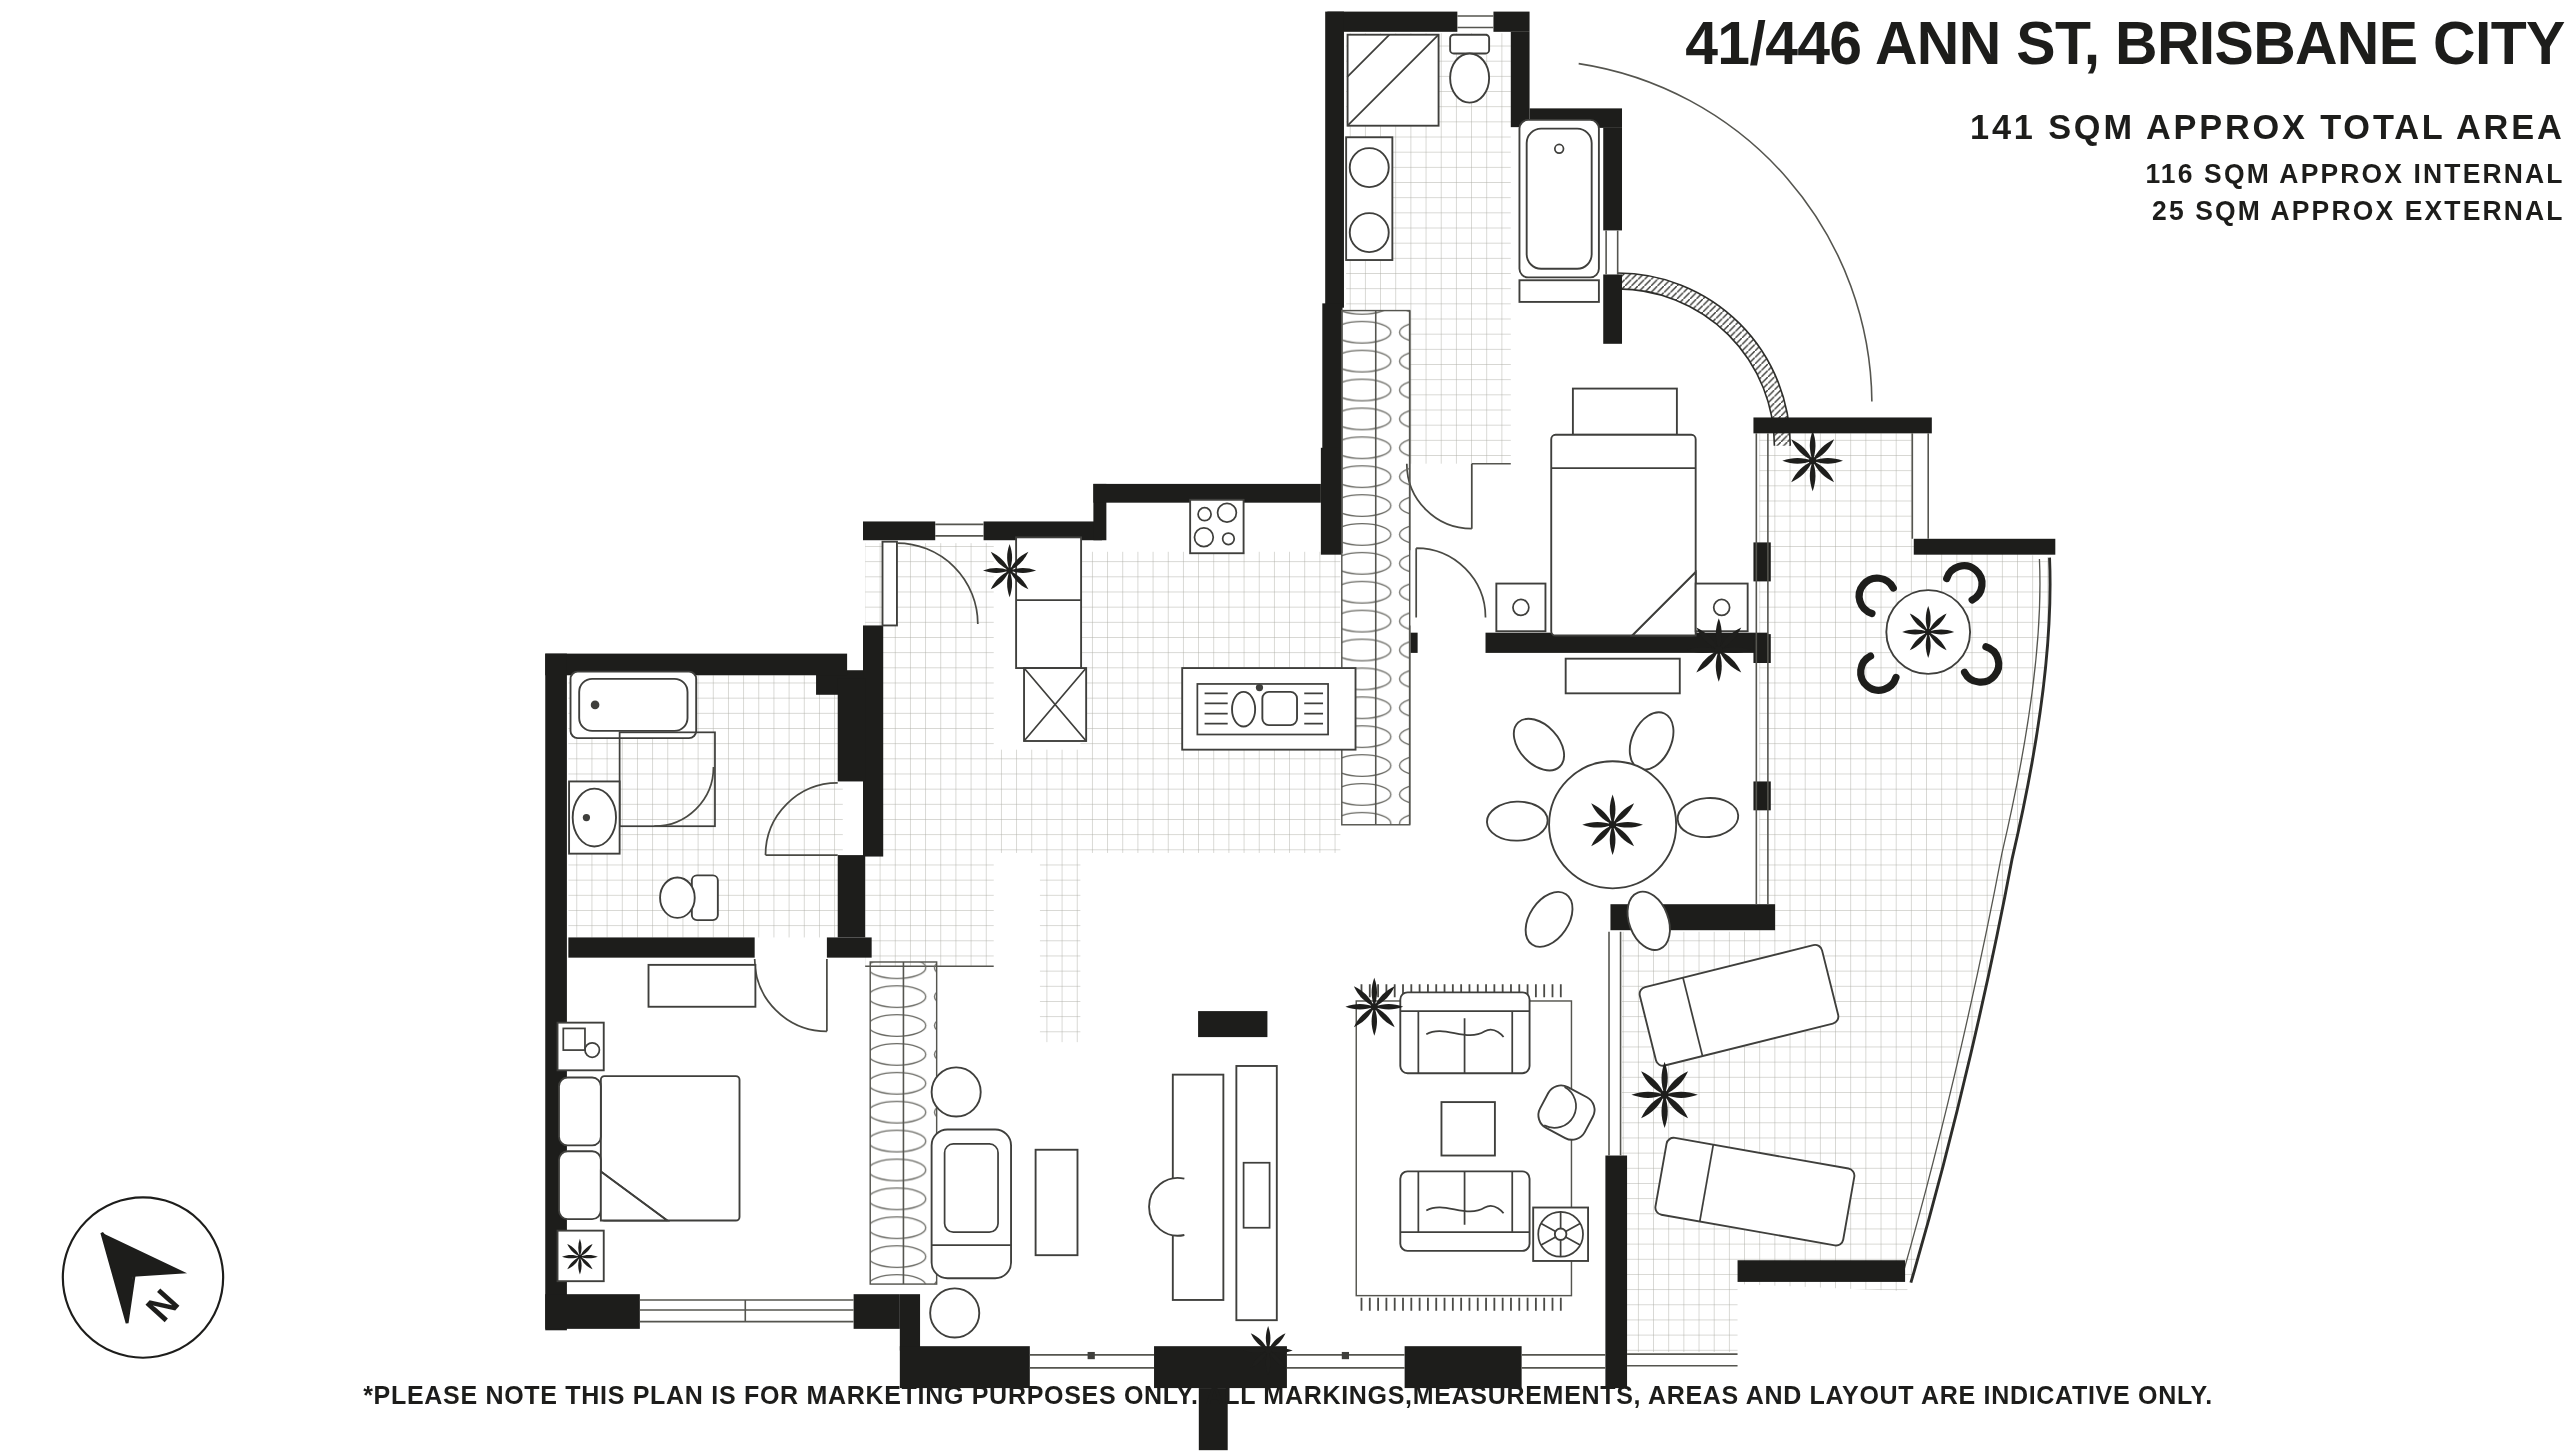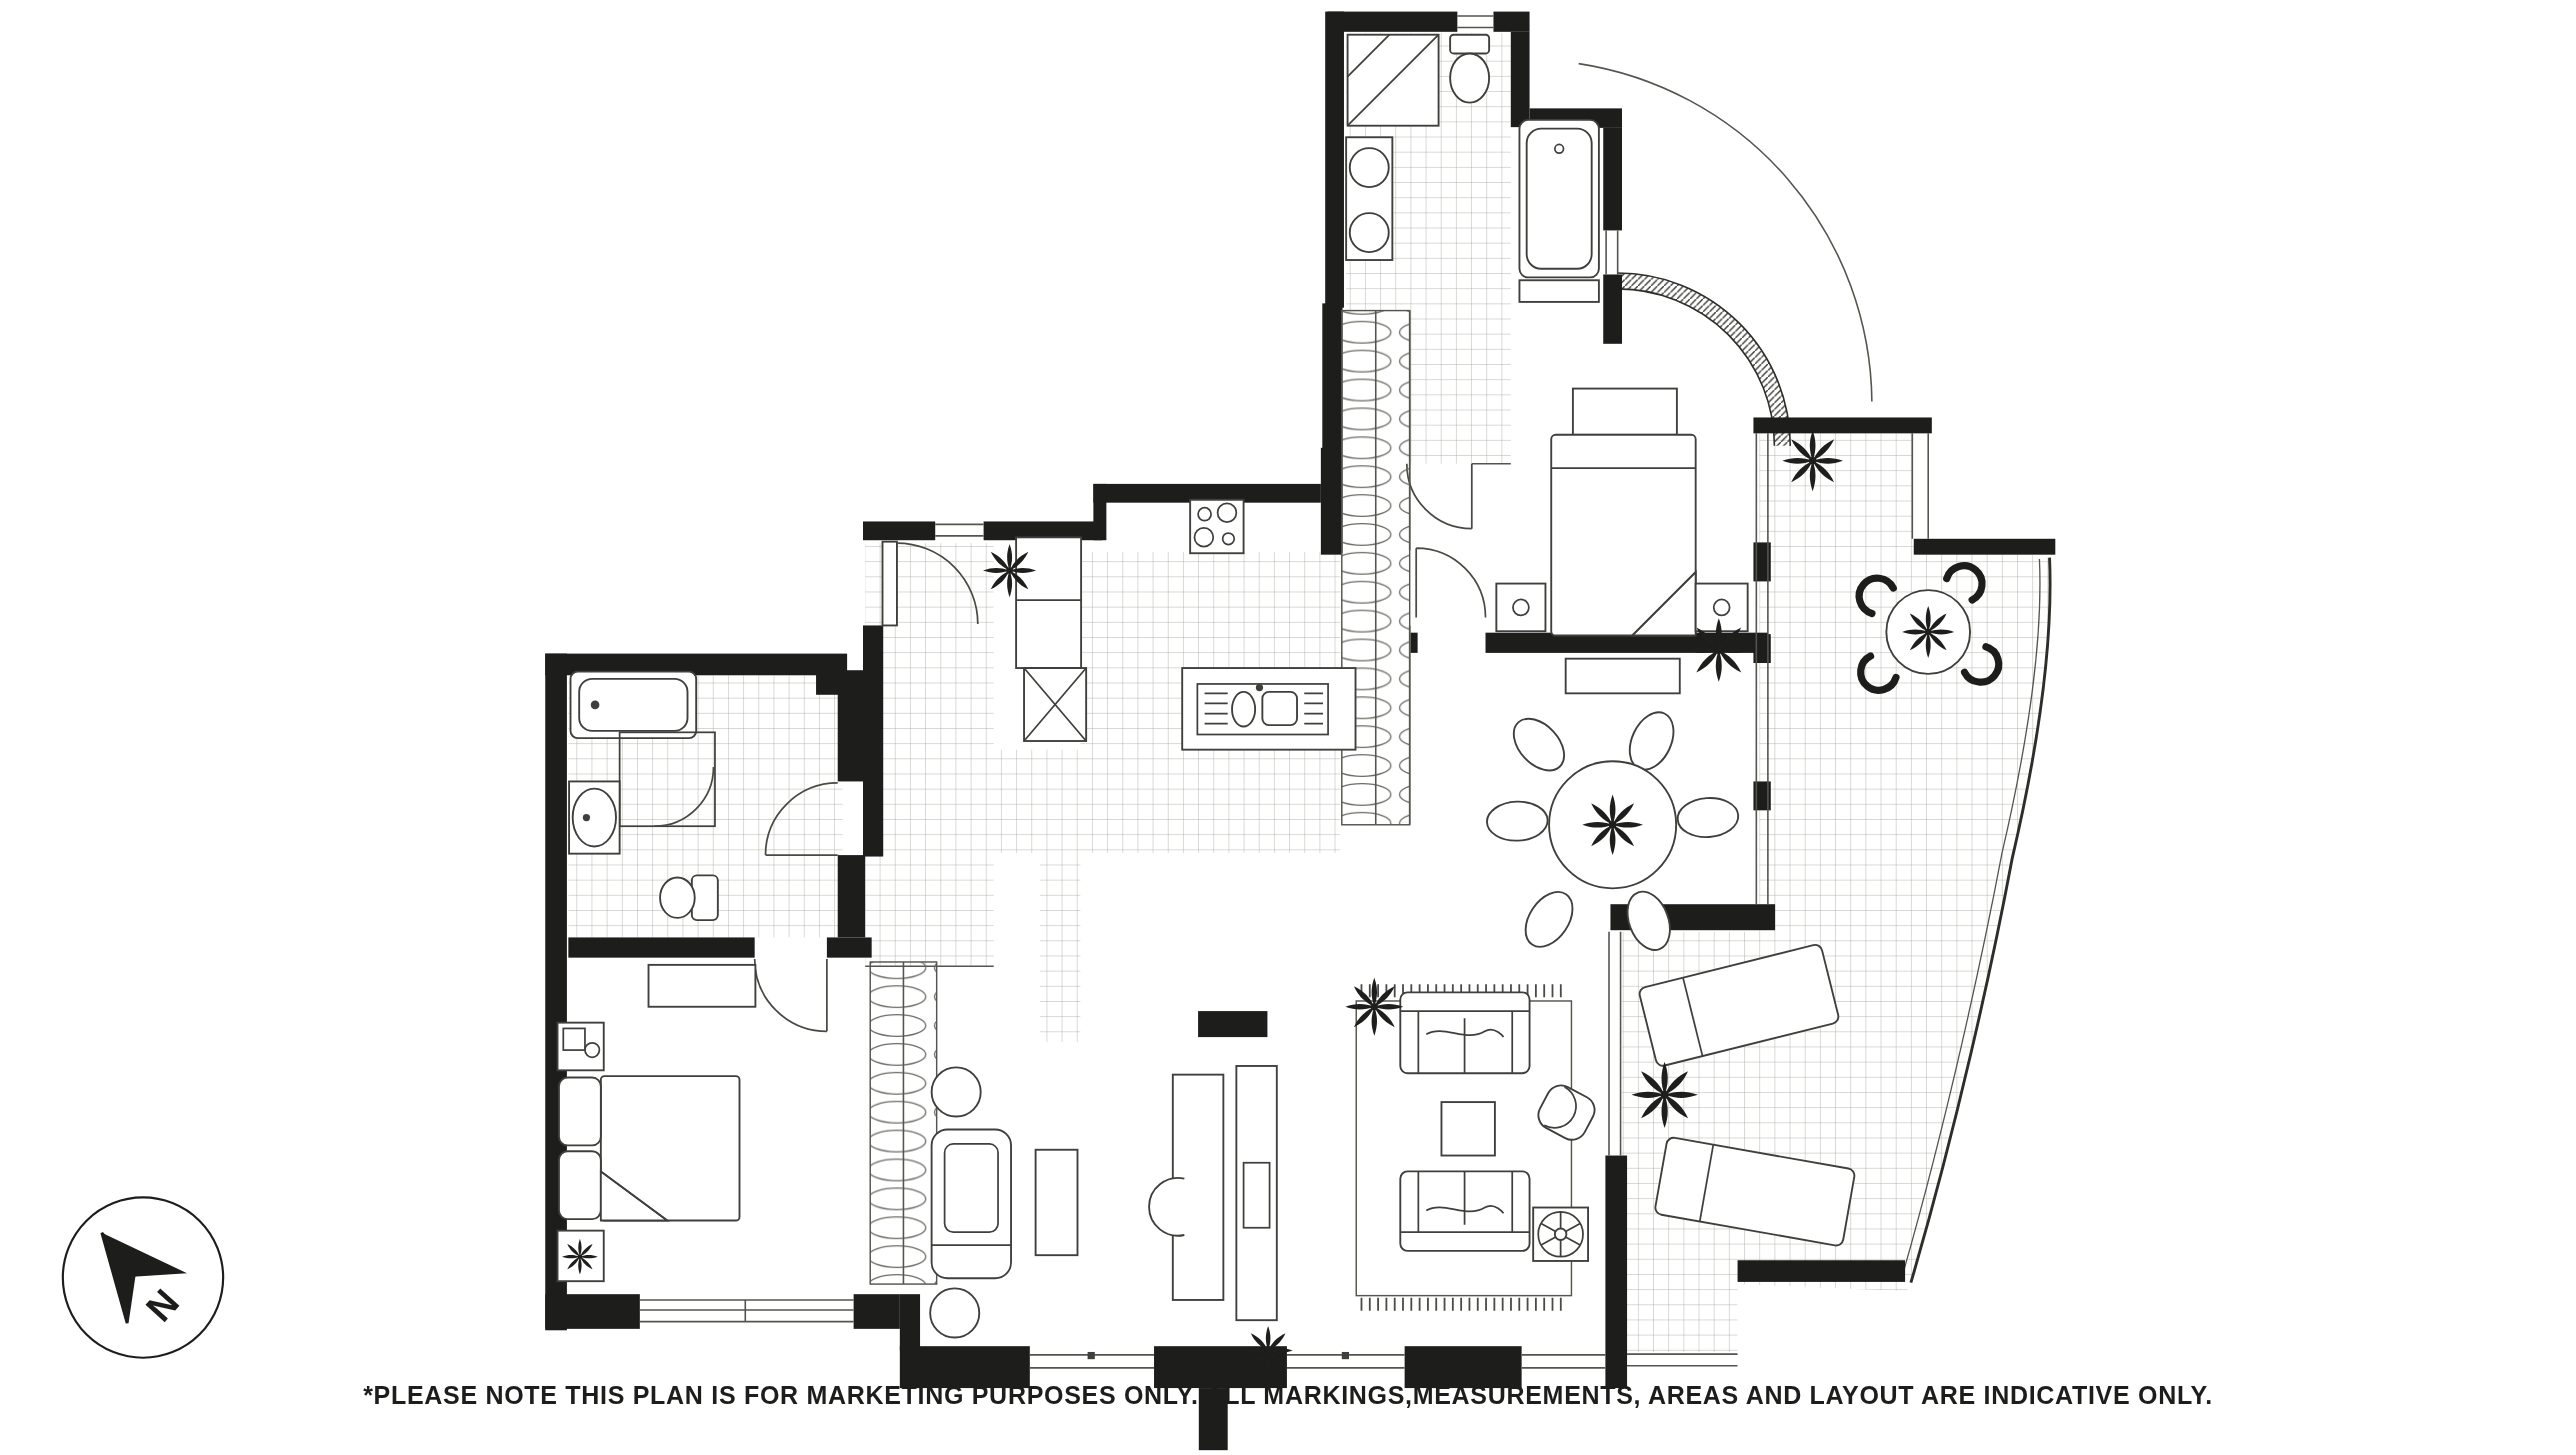--- a/index.html
+++ b/index.html
@@ -372,17 +372,23 @@
   </g>
 
   <g>
     <circle cx="198" cy="1769" r="111" fill="none" stroke="#1d1d1b" stroke-width="3"></circle>
     <polygon points="141,1707 176,1832 186,1764" fill="#ffffff" stroke="#1d1d1b" stroke-width="4"></polygon>
     <polygon points="141,1707 259,1763 184,1768 176,1832" fill="#1d1d1b"></polygon>
     <text x="228" y="1824" transform="rotate(-48 228 1810)" font-family="Liberation Sans, sans-serif" font-size="52" font-weight="bold" fill="#1d1d1b" text-anchor="middle">N</text>
   </g>
 </svg>
 
+  <div class="header">
+    <div class="title">41/446 ANN ST, BRISBANE CITY</div>
+    <div class="area-total">141 SQM APPROX TOTAL AREA</div>
+    <div class="area-sub">116 SQM APPROX INTERNAL</div>
+    <div class="area-sub">25 SQM APPROX EXTERNAL</div>
+  </div>
 
   <div class="footer">*PLEASE NOTE THIS PLAN IS FOR MARKETING PURPOSES ONLY. ALL MARKINGS,MEASUREMENTS, AREAS AND LAYOUT ARE INDICATIVE ONLY.</div>
 
 </div>
 
 
 </body></html>

